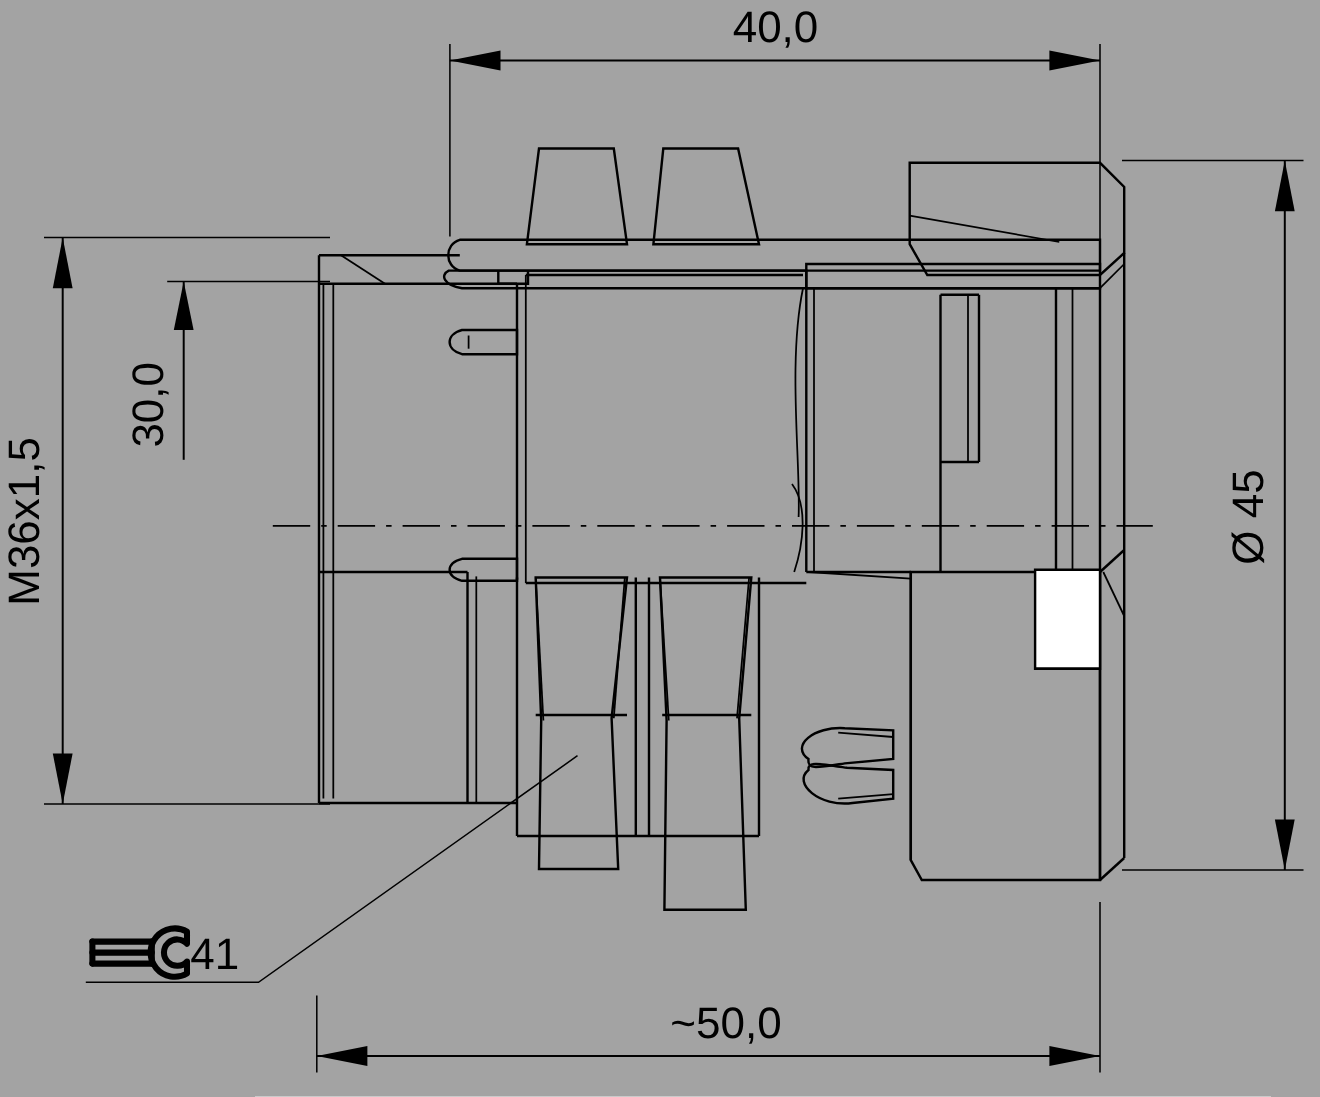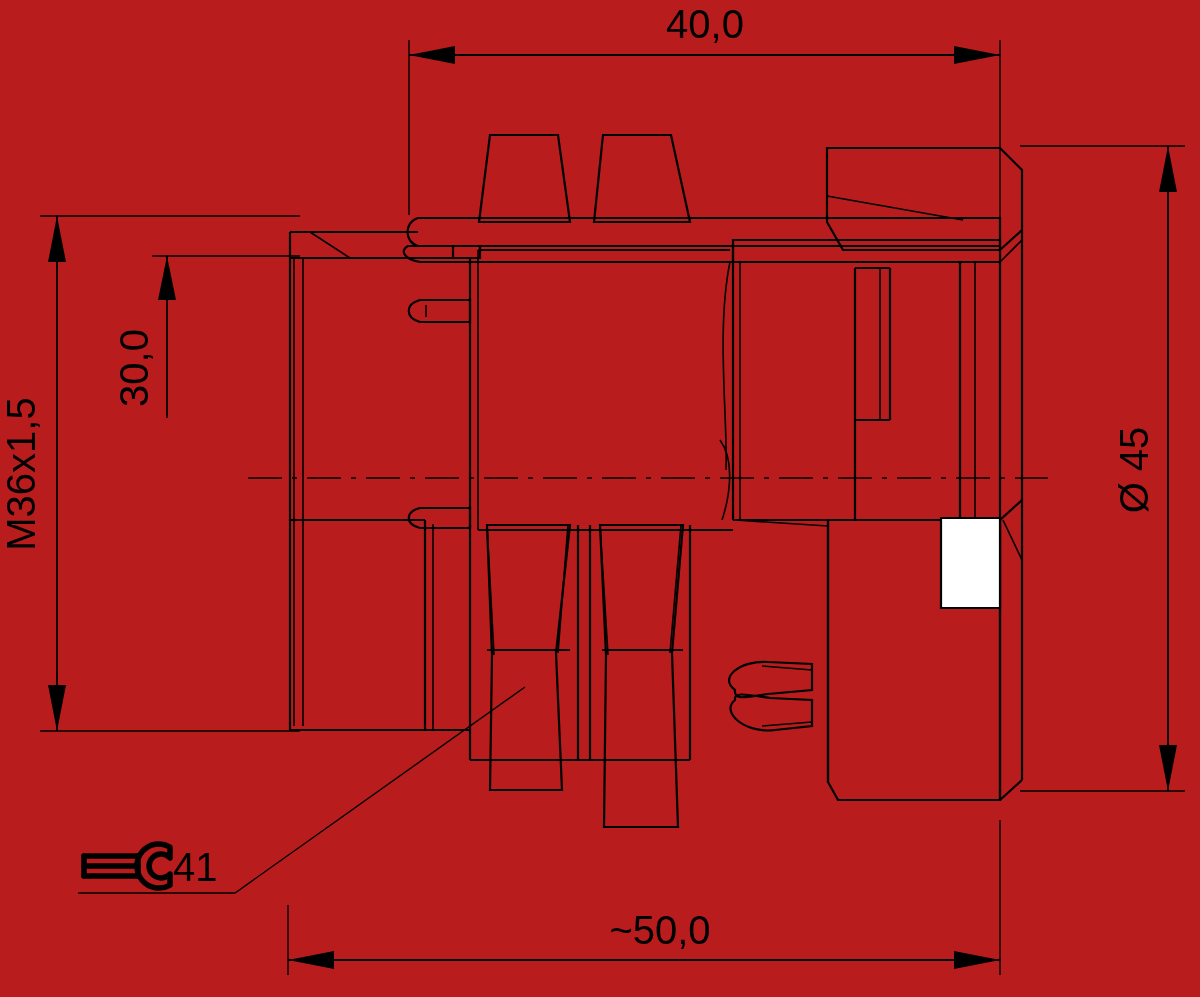--- a/index.html
+++ b/index.html
@@ -4,21 +4,21 @@
 <style>
   html, body {
     margin: 0;
     padding: 0;
     background: #ffffff;
   }
   #page {
     position: relative;
     width: 1200px;
     height: 997px;
-    background: #b91c1c;
+    background: #a3a3a3;
     font-family: "Liberation Sans", sans-serif;
     overflow: hidden;
   }
   svg { display: block; }
   .ln   { stroke: #000000; fill: none; stroke-width: 2.2; stroke-linecap: butt; stroke-linejoin: miter; }
   .ln-h { stroke: #000000; fill: none; stroke-width: 1.6; }
   .ln-d { stroke: #000000; fill: none; stroke-width: 1.8; }
   .ln-c { stroke: #000000; fill: none; stroke-width: 1.6; stroke-dasharray: 34 10 5 10; }
   .ln-x { stroke: #000000; fill: none; stroke-width: 1.4; }
   .ln-w { stroke: #000000; fill: none; stroke-width: 5.5; stroke-linecap: round; stroke-linejoin: round; }

